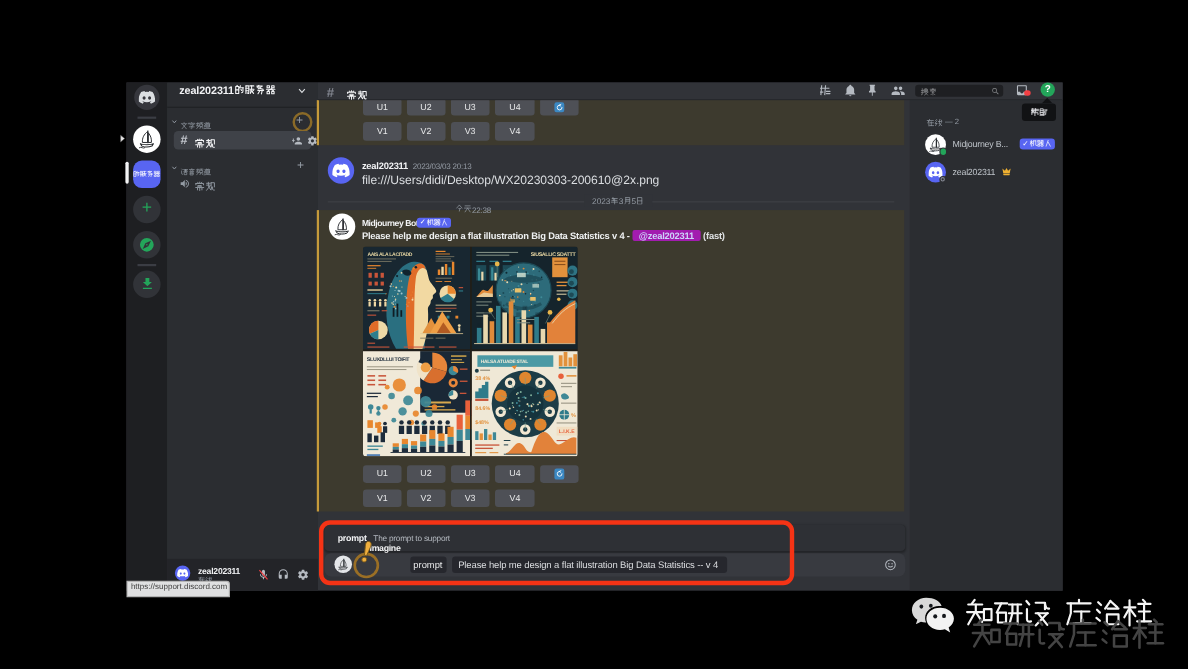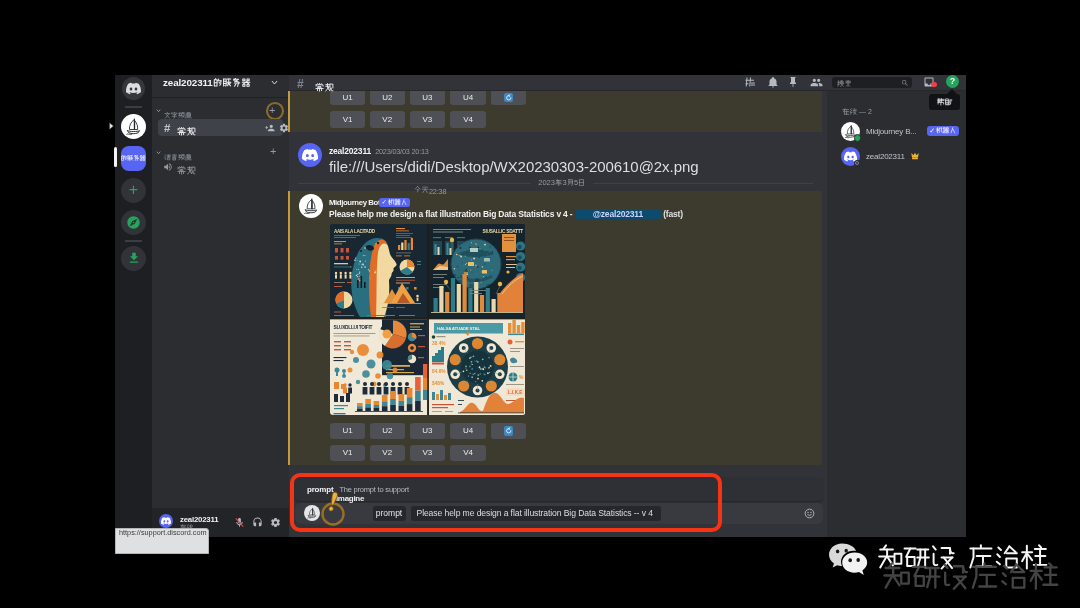--- a/index.html
+++ b/index.html
@@ -358,21 +358,21 @@
 <svg class="a" width="11" height="11" viewBox="0 0 24 24" style="left:234px;top:517px">
     <use href="#mic" fill="#b5bac1"></use>
     <path d="M4,3 L20,21" stroke="#f23f43" stroke-width="2.4"></path>
   </svg>
 <svg class="a" width="11" height="11" viewBox="0 0 24 24" style="left:252px;top:517px">
     <use href="#head" fill="#b5bac1"></use>
   </svg>
 <svg class="a" width="11" height="11" viewBox="0 0 24 24" style="left:270px;top:517px">
     <use href="#gear" fill="#b5bac1"></use>
   </svg>
-<div class="a" style="left:115px;top:527.5px;width:94px;height:26px;background:#dfe0e1;border:1px solid #b5b5b5;border-top-right-radius:3px;color:#3c3c3c;font-size:7.3px;line-height:8.5px;padding-left:3px">https://support.discord.com</div>
+<div class="a" style="left:115px;top:527.5px;width:94px;height:15px;background:#dfe0e1;border:1px solid #b5b5b5;border-top-right-radius:3px;color:#3c3c3c;font-size:7.3px;line-height:8.5px;padding-left:3px">https://support.discord.com</div>
 
 <div class="a" style="left:289px;top:75px;width:677px;height:15.5px;background:#313338;border-bottom:1px solid #26282c;z-index:5"></div>
 <div class="a" style="left:297px;top:76.5px;color:#80848e;font-size:12px;font-weight:bold;z-index:6">#</div>
 <div class="a" style="left:315px;top:78px;z-index:6"><svg style="width:19.0px;height:9.5px;vertical-align:0px;" viewBox="0 0 208 100" fill="none" stroke="#f2f3f5" stroke-width="10" stroke-linecap="round" stroke-linejoin="round">
       <g transform="translate(0,0)">
         <path d="M50,0 V10"></path>
         <path d="M28,6 L38,14"></path>
         <path d="M72,6 L62,14"></path>
         <path d="M12,18 H88 V32"></path>
         <path d="M12,18 V32"></path>
@@ -556,21 +556,21 @@
 <div class="a" style="left:329.8px;top:111.4px;width:35.5px;height:16.3px;background:#4e5056;border-radius:3px;color:#e9eaeb;font-size:8px;display:flex;align-items:center;justify-content:center">V1</div>
 <div class="a" style="left:369.5px;top:111.4px;width:35.5px;height:16.3px;background:#4e5056;border-radius:3px;color:#e9eaeb;font-size:8px;display:flex;align-items:center;justify-content:center">V2</div>
 <div class="a" style="left:409.6px;top:111.4px;width:35.5px;height:16.3px;background:#4e5056;border-radius:3px;color:#e9eaeb;font-size:8px;display:flex;align-items:center;justify-content:center">V3</div>
 <div class="a" style="left:450.4px;top:111.4px;width:35.5px;height:16.3px;background:#4e5056;border-radius:3px;color:#e9eaeb;font-size:8px;display:flex;align-items:center;justify-content:center">V4</div>
 <div class="a" style="left:298px;top:143px;width:24px;height:24px;border-radius:50%;background:#5865f2">
     <svg class="ic" width="16" height="16" viewBox="0 0 24 24" style="margin:4px 0 0 4px">
       <use href="#dlogo" fill="#fff"></use>
     </svg>
   </div>
 <div class="a" style="left:329px;top:145.5px;color:#f2f3f5;font-size:8.5px;letter-spacing:-0.2px;font-weight:bold">zeal202311 <span style="color:#949ba4;font-size:7.3px;letter-spacing:-0.2px;font-weight:normal;margin-left:2px">2023/03/03 20:13</span></div>
-<div class="a" style="left:329px;top:158px;color:#dbdee1;font-size:15px;letter-spacing:-0.05px">file:///Users/didi/Desktop/WX20230303-200610@2x.png</div>
+<div class="a" style="left:329px;top:158px;color:#dbdee1;font-size:11px;letter-spacing:-0.05px">file:///Users/didi/Desktop/WX20230303-200610@2x.png</div>
 
 <div class="a" style="left:298px;top:182.5px;width:515px;height:1px;background:#3f4147"></div>
 <div class="a" style="left:531px;top:177px;width:62px;height:11px;background:#313338;color:#949ba4;font-size:7.5px;display:flex;align-items:center;justify-content:center">2023<svg style="width:7.5px;height:7.5px;vertical-align:0px;" viewBox="0 0 104 100" fill="none" stroke="#949ba4" stroke-width="9" stroke-linecap="round" stroke-linejoin="round">
       <g transform="translate(0,0)">
         <path d="M32,4 L22,20"></path>
         <path d="M22,18 H86"></path>
         <path d="M36,18 V42"></path>
         <path d="M16,42 H82"></path>
         <path d="M52,20 V90"></path>
         <path d="M10,64 H90"></path>
@@ -631,21 +631,21 @@
         <path d="M42,48 H68"></path>
         <path d="M54,58 L50,80"></path>
       </g>
       <g transform="translate(104,0)">
         <path d="M18,14 H82"></path>
         <path d="M10,42 H90"></path>
         <path d="M50,42 L18,90"></path>
         <path d="M50,42 L82,90"></path>
       </g>
     </svg>22:38</div>
-<div class="a" style="left:329px;top:209px;color:#eef0f1;font-size:8.5px;letter-spacing:-0.18px;font-weight:bold">Please help me design a flat illustration Big Data Statistics v 4 - <span style="background:#0c4a6e;color:#cdd3fa;border-radius:2px;padding:0 18px">@zeal202311</span> <span style="font-weight:bold;color:#dfe1e3">(fast)</span></div>
+<div class="a" style="left:329px;top:209px;color:#eef0f1;font-size:8.5px;letter-spacing:-0.18px;font-weight:bold">Please help me design a flat illustration Big Data Statistics v 4 - <span style="background:#a21caf;color:#cdd3fa;border-radius:2px;padding:0 6px">@zeal202311</span> <span style="font-weight:bold;color:#dfe1e3">(fast)</span></div>
 <div class="a" style="left:329.5px;top:223.5px;width:195.5px;height:191px"><svg width="195.5" height="191" viewBox="0 0 195.5 191">
 <defs>
         <clipPath id="gclip">
           <rect x="0" y="0" width="195.5" height="191" rx="3"></rect>
         </clipPath>
       </defs>
 <g clip-path="url(#gclip)">
 <rect x="0" y="0" width="195.5" height="191" fill="#211f1a"></rect>
 <g>
 <rect x="0" y="0" width="97.3" height="93.7" fill="#182731"></rect>

